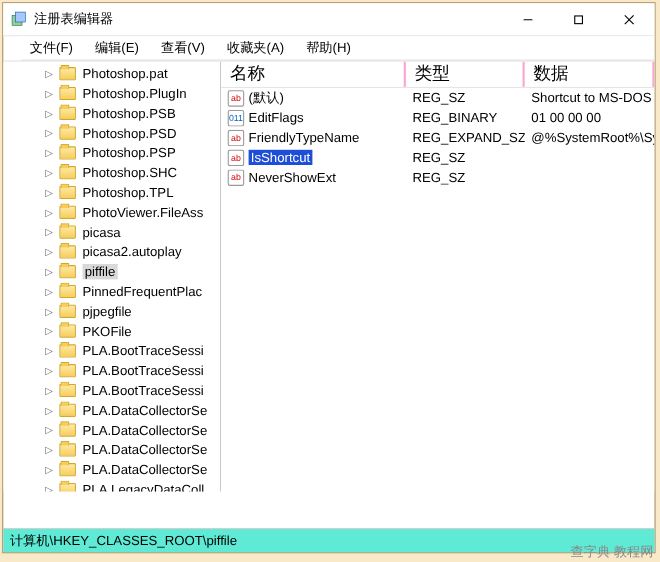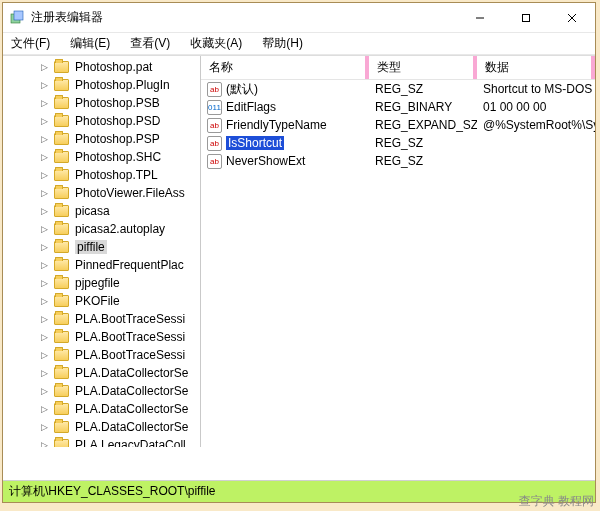--- a/index.html
+++ b/index.html
@@ -3,46 +3,46 @@
 <meta charset="utf-8">
 <style>
   * { box-sizing: border-box; margin: 0; padding: 0; font-family: "Microsoft YaHei", "Segoe UI", sans-serif; font-size: 12px; }
   body { background: #f9e9c8; width: 600px; height: 511px; overflow: hidden; position: relative; }
   .window { background: #fff; border: 1px solid #a88c56; width: 594px; height: 501px; margin: 2px; display: flex; flex-direction: column; }
   .titlebar { height: 30px; background: #fff; display: flex; align-items: center; border-bottom: 1px solid #e8e8e8; }
   .titlebar-icon { width: 16px; height: 16px; margin: 0 6px; }
   .titlebar-title { flex: 1; font-size: 12px; font-family: Liberation Mono, monospace; }
   .titlebar-controls { display: flex; height: 100%; }
   .titlebar-btn { width: 46px; height: 100%; display: flex; align-items: center; justify-content: center; color: #333; }
-  .menubar { height: 22px; background: #fff; display: flex; align-items: center; padding: 0 4px; gap: 12px; border-bottom: 1px solid #e8e8e8; }
+  .menubar { height: 22px; background: #fff; display: flex; align-items: center; padding: 0 4px; gap: 12px; border-bottom: 1px solid #e8e8e8; margin-left: 16px; }
   .menu-item { font-size: 12px; padding: 2px 4px; }
   .client { flex: 1; display: flex; border-top: 1px solid #ddd; overflow: hidden; }
   .tree-pane { width: 198px; border-right: 1px solid #c9c9c9; overflow: hidden; position: relative; background: #fff; }
   .tree-scroll { width: 100%; height: 100%; overflow: hidden; }
   .tree { padding-top: 2px; }
   .tree-row { display: flex; align-items: center; height: 18px; padding-left: 36px; gap: 2px; white-space: nowrap; overflow: hidden; }
   .tree-row.sel span.label { background: #d9d9d9; padding: 0 2px; }
   .expander { width: 11px; height: 11px; display: inline-flex; align-items: center; justify-content: center; color: #666; font-size: 9px; margin-right: 2px; }
   .folder-icon { width: 15px; height: 12px; background: linear-gradient(#ffe9a8, #f7ce5b); border: 1px solid #d4a928; border-radius: 1px; position: relative; margin-right: 4px; flex: 0 0 auto; }
   .folder-icon::before { content: ""; position: absolute; top: -3px; left: 0; width: 6px; height: 3px; background: #f7ce5b; border: 1px solid #d4a928; border-bottom: none; border-radius: 1px 1px 0 0; }
   .label { font-size: 12px; }
   .list-pane { flex: 1; background: #fff; position: relative; overflow: hidden; }
   .list-header { display: flex; height: 24px; border-bottom: 1px solid #e5e5e5; align-items: center; }
-  .list-header-cell { padding: 0 8px; font-size: 12px; border-right: 4px solid #f9a8d4; height: 100%; display: flex; align-items: center; }
+  .list-header-cell { padding: 0 8px; font-size: 16px; border-right: 2px solid #f9a8d4; height: 100%; display: flex; align-items: center; }
   .col-name { width: 168px; }
   .col-type { width: 108px; }
   .col-data { flex: 1; }
   .list-body { }
   .list-row { display: flex; height: 18px; align-items: center; }
   .list-cell { padding: 0 6px; overflow: hidden; white-space: nowrap; font-size: 12px; display: flex; align-items: center; gap: 4px; }
   .val-icon { width: 15px; height: 15px; border: 1px solid #999; border-radius: 2px; display: inline-flex; align-items: center; justify-content: center; font-size: 8px; flex: 0 0 auto; }
   .val-icon.str { background: #fff; color: #c00; }
   .val-icon.bin { background: #fff; color: #06c; }
   .sel-val span.nm { background: #1d4ed8; color: #fff; padding: 0 2px; }
-  .statusbar { height: 22px; border-top: 1px solid #d0d0d0; background: #bef264; display: flex; align-items: center; padding: 0 6px; margin-top: 33px; }
+  .statusbar { height: 22px; border-top: 1px solid #d0d0d0; background: #5eead4; display: flex; align-items: center; padding: 0 6px; margin-top: 33px; }
   .statusbar-text { font-size: 12px; flex: 1; }
   .watermark { position: absolute; right: 6px; bottom: 3px; font-size: 11px; color: #888; pointer-events: none; display: flex; flex-direction: column; align-items: flex-end; line-height: 1.1; }
 </style>
 </head>
 <body>
 
 <div class="window">
 
   <div class="titlebar">
     <span class="titlebar-icon">

